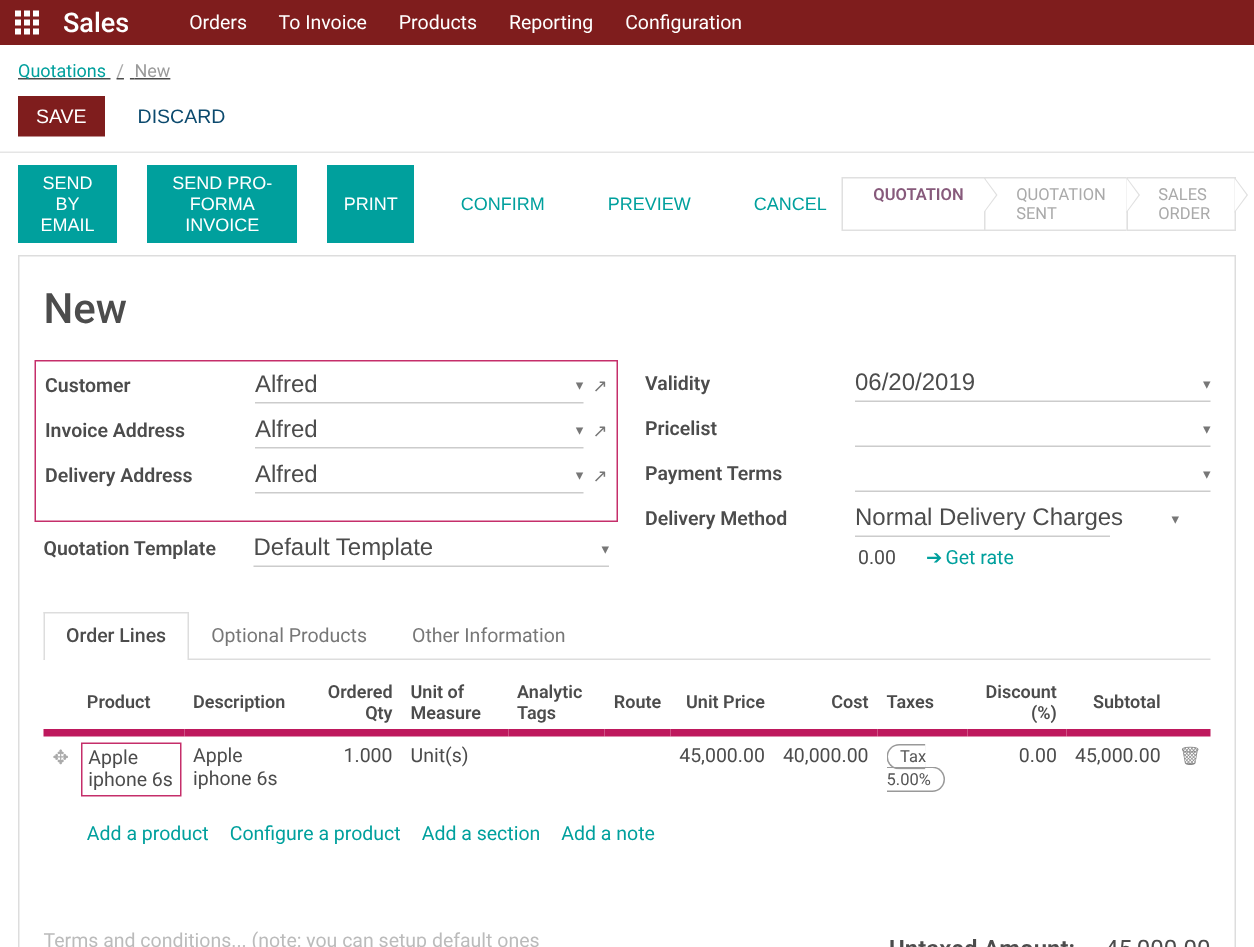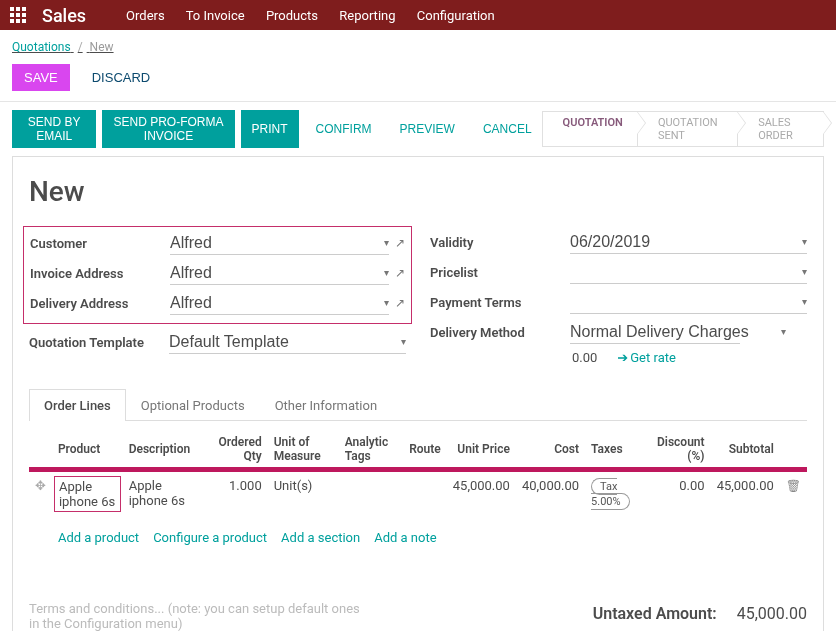--- a/index.html
+++ b/index.html
@@ -8,38 +8,38 @@
 .apps-icon { display: grid; grid-template-columns: repeat(3, 4px); grid-template-rows: repeat(3, 4px); gap: 2px; margin-right: 16px; cursor: pointer; }
 .apps-icon div { background: #fff; width: 4px; height: 4px; }
 .brand { font-size: 18px; font-weight: 500; margin-right: 40px; }
 .topmenu a { color: #fff; text-decoration: none; margin-right: 18px; font-size: 13px; cursor: pointer; }
 .breadcrumb { padding: 10px 12px 6px; font-size: 12px; text-decoration: underline; }
 .breadcrumb .root { color: #00a09d; cursor: pointer; }
 .breadcrumb .sep { color: #aaa; margin: 0 4px; }
 .breadcrumb .cur { color: #9b9b9b; }
 .actions { display: flex; align-items: center; padding: 4px 12px 10px; gap: 10px; }
 .btn { border: none; padding: 6px 12px; font-size: 13px; cursor: pointer; font-weight: 500; }
-.btn-teal { background: #d946ef; color: #fff; }
+.btn-teal { background: #7f1d1d; color: #fff; }
 .btn-teal-text { background: transparent; color: #0c4a6e; }
 .action-row { display: flex; align-items: center; justify-content: space-between; padding: 8px 12px; border: 1px solid #e5e5e5; border-left: none; border-right: none; border-bottom: none; }
-.action-left { display: flex; gap: 6px; }
+.action-left { display: flex; gap: 20px; }
 .btn-small { padding: 4px 10px; font-size: 12px; cursor: pointer; border: 1px solid #00a09d; }
 .btn-small.filled { background: #00a09d; color: #fff; }
 .btn-small.text { background: #fff; color: #00a09d; border: 1px solid transparent; }
 .status-arrows { display: flex; }
 .arrow { position: relative; padding: 4px 14px 4px 20px; font-size: 11px; color: #aaa; background: #fff; border: 1px solid #e0e0e0; margin-left: -1px; }
 .arrow.active { color: #875a7b; font-weight: 600; }
 .arrow::after { content: ''; position: absolute; right: -8px; top: 0; width: 0; height: 0; border-top: 11px solid transparent; border-bottom: 11px solid transparent; border-left: 8px solid #fff; z-index: 2; }
 .arrow::before { content: ''; position: absolute; right: -9px; top: -1px; width: 0; height: 0; border-top: 12px solid transparent; border-bottom: 12px solid transparent; border-left: 9px solid #e0e0e0; z-index: 1; }
 .sheet-wrap { padding: 0 12px 16px; }
 .sheet { border: 1px solid #ddd; padding: 18px 16px; background: #fff; }
 h1.title { font-size: 28px; font-weight: 500; color: #4c4c4c; margin-bottom: 22px; }
 .fields { display: flex; gap: 24px; }
 .col { flex: 1; }
-.highlight-box { border: 1.5px solid #c52e6a; padding: 4px 6px 2px; margin: -4px -6px 6px; }
+.highlight-box { border: 1.5px solid #c52e6a; padding: 4px 6px 12px; margin: -4px -6px 6px; }
 .field-row { display: flex; align-items: center; margin-bottom: 6px; min-height: 24px; }
 .field-label { width: 140px; font-size: 13px; font-weight: 600; color: #4c4c4c; }
 .field-input-wrap { flex: 1; display: flex; align-items: center; border-bottom: 1px solid #ccc; position: relative; }
 .field-input { flex: 1; border: none; outline: none; font-size: 16px; padding: 2px 0; background: transparent; color: #4c4c4c; }
 .caret { font-size: 10px; color: #777; margin-left: 4px; cursor: pointer; }
 .ext-link { margin-left: 6px; font-size: 12px; color: #777; cursor: pointer; }
 .getrate { color: #00a09d; cursor: pointer; margin-left: 20px; }
 .getrate-arrow { color: #00a09d; margin-right: 2px; }
 .tabs { display: flex; border-bottom: 1px solid #ddd; margin-top: 24px; }
 .tab { padding: 8px 14px; font-size: 13px; color: #777; cursor: pointer; border: 1px solid transparent; border-bottom: none; margin-bottom: -1px; }

